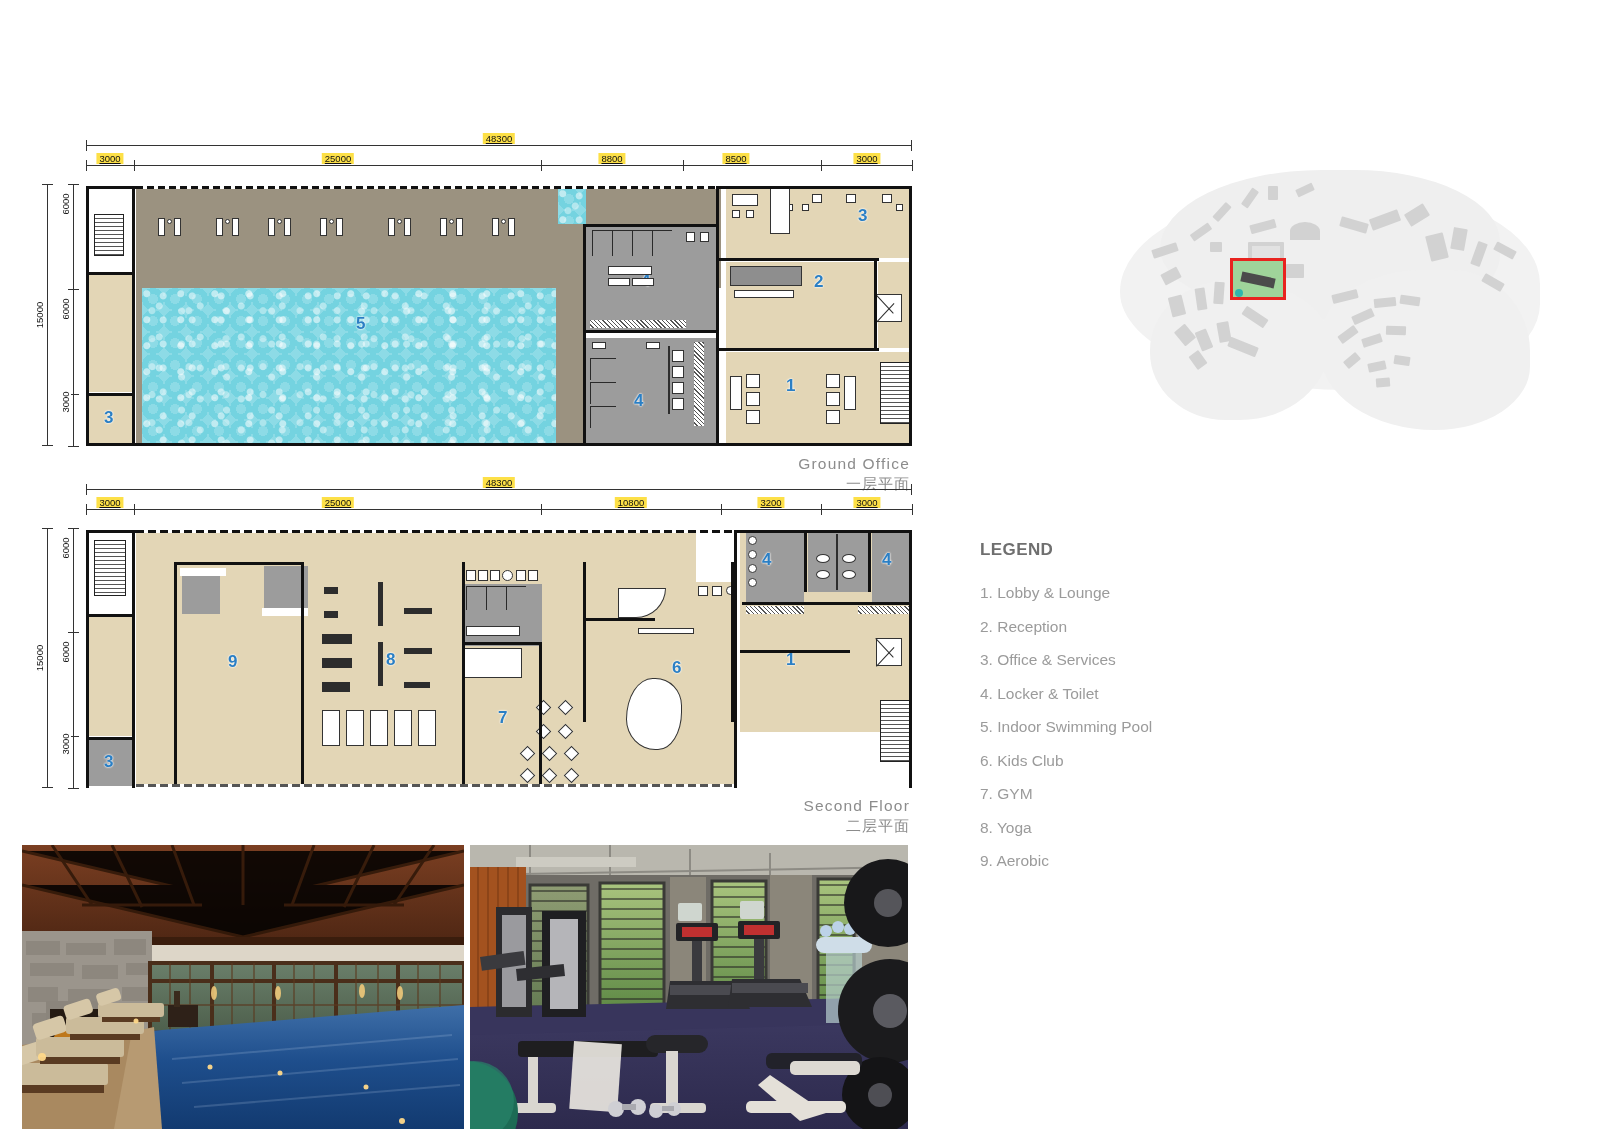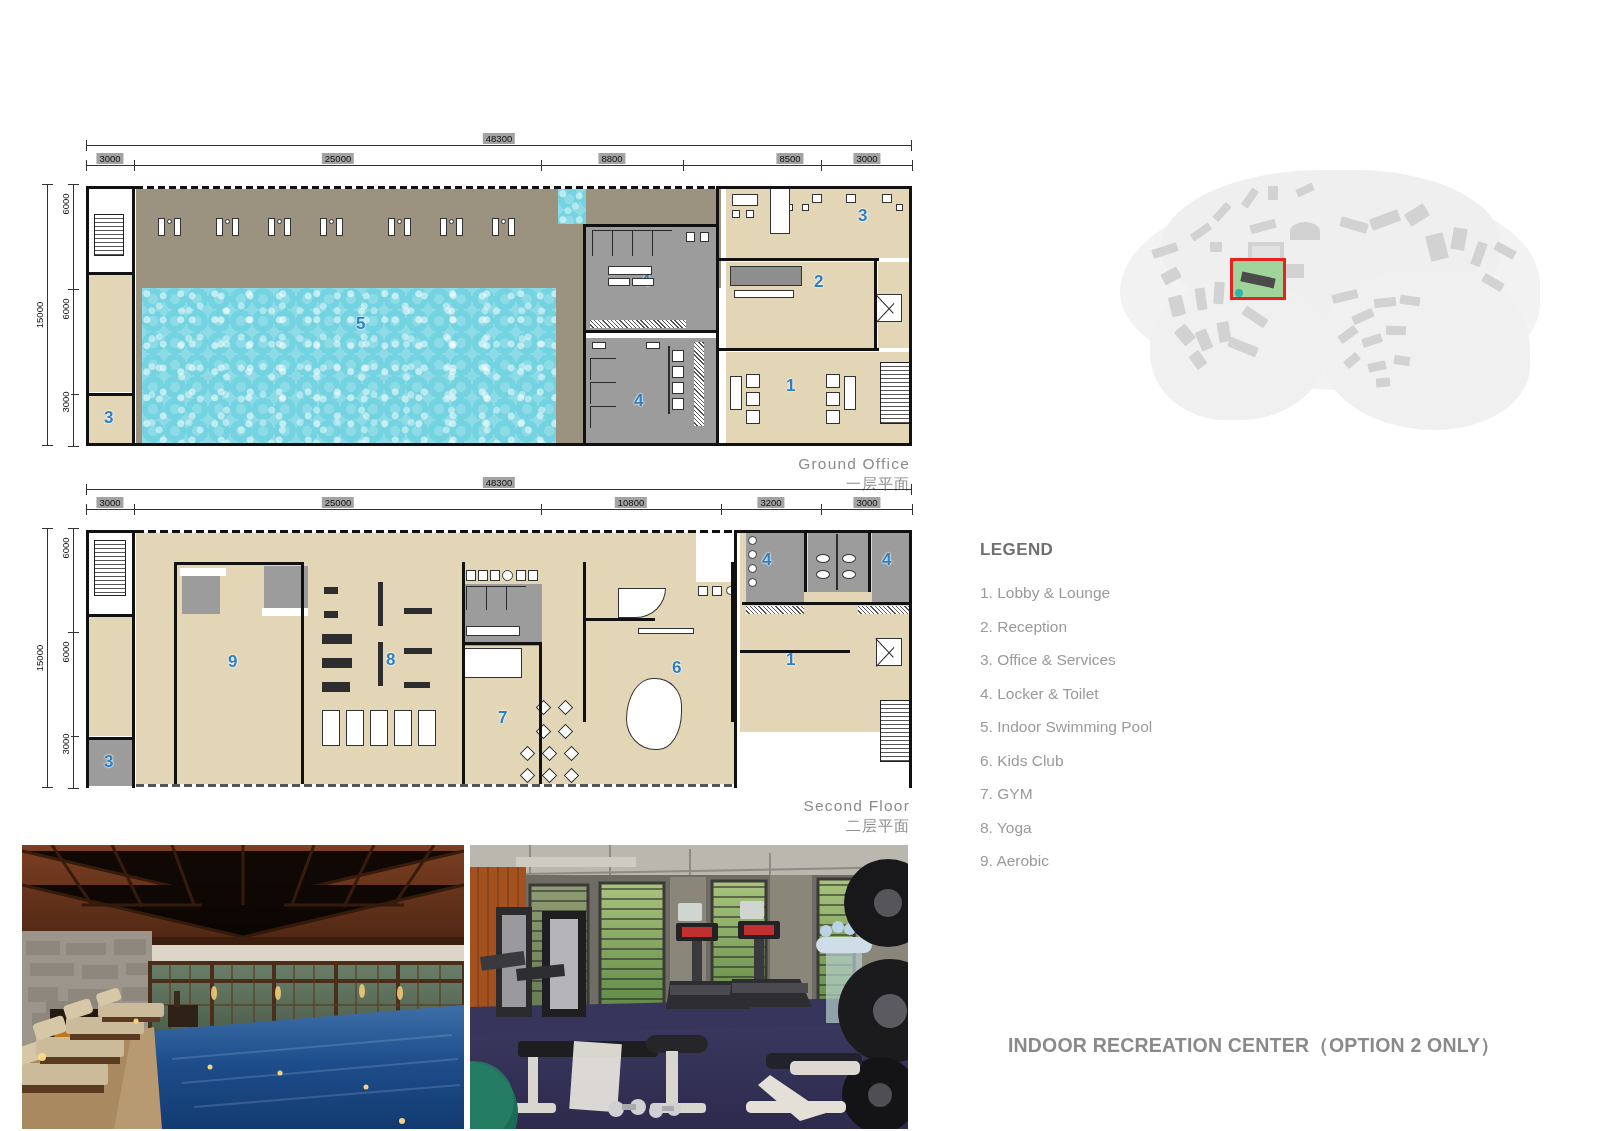--- a/index.html
+++ b/index.html
@@ -24,21 +24,21 @@
   
   .plan-wrap { position: absolute; }
   #plan-ground { left: 24px; top: 136px; width: 900px; height: 320px; }
   #plan-second { left: 24px; top: 480px; width: 900px; height: 318px; }
 
   
   .dim-h { position: absolute; left: 0; width: 100%; }
   .dim-h .bar { position: absolute; top: 9px; left: 0; right: 0; height: 1px; background: #333; }
   .dim-h .tick { position: absolute; top: 4px; width: 1px; height: 11px; background: #333; }
   .dim-h .lbl { position: absolute; top: -3px; font-size: 9.5px; color: #111; transform: translateX(-50%);
-                background: #a3a3a3; padding: 0 3px; }
+                background: #fde047; padding: 0 3px; text-decoration: underline; }
 
   .dim-v { position: absolute; top: 0; }
   .dim-v .bar { position: absolute; left: 9px; top: 0; bottom: 0; width: 1px; background: #333; }
   .dim-v .tick { position: absolute; left: 4px; width: 11px; height: 1px; background: #333; }
   .dim-v .lbl { position: absolute; left: -4px; font-size: 9.5px; color: #111;
                 writing-mode: vertical-rl; transform: rotate(180deg) translateY(50%);
                 background: #fff; padding: 3px 0; }
 
   .floor-caption { position: absolute; right: 0; text-align: right; color: #8c8c8c;
                    font-size: 15.5px; letter-spacing: 1.2px; line-height: 20px; }
@@ -130,21 +130,21 @@
       <div class="bar"></div>
       <div class="tick" style="left:0;"></div>
         <div class="tick" style="left:48px;"></div>
       <div class="tick" style="left:455px;"></div>
         <div class="tick" style="left:597px;"></div>
       <div class="tick" style="left:735px;"></div>
         <div class="tick" style="left:826px;"></div>
       <div class="lbl" style="left:24px;">3000</div>
       <div class="lbl" style="left:252px;">25000</div>
       <div class="lbl" style="left:526px;">8800</div>
-      <div class="lbl" style="left:704px;">8500</div>
+      <div class="lbl" style="left:650px;">8500</div>
       <div class="lbl" style="left:781px;">3000</div>
     </div>
 
     <div class="dim-v" style="left:14px;top:48px;height:262px;">
       <div class="bar"></div>
       <div class="tick" style="top:0;"></div>
         <div class="tick" style="bottom:0;"></div>
       <div class="lbl" style="top:50%;transform:rotate(180deg) translateY(50%);">15000</div>
     </div>
     <div class="dim-v" style="left:40px;top:48px;height:262px;">
@@ -796,17 +796,16 @@
         <path d="M300 230 L356 268 L330 276 L288 240 Z" fill="#e4e0d8"></path>
         <rect x="276" y="256" width="100" height="12" rx="5" fill="#e4e0d8"></rect>
       </g>
 
       <circle cx="-4" cy="268" r="52" fill="#1d6b55"></circle>
       <circle cx="4" cy="256" r="40" fill="#28836a" opacity=".7"></circle>
     </svg>
   </div>
 
   <div id="footer">
-    <div class="footer-en">INDOOR RECREATION CENTER（OPTION 2 ONLY）</div>
   </div>
 
 
 </div>
 
 </body></html>

